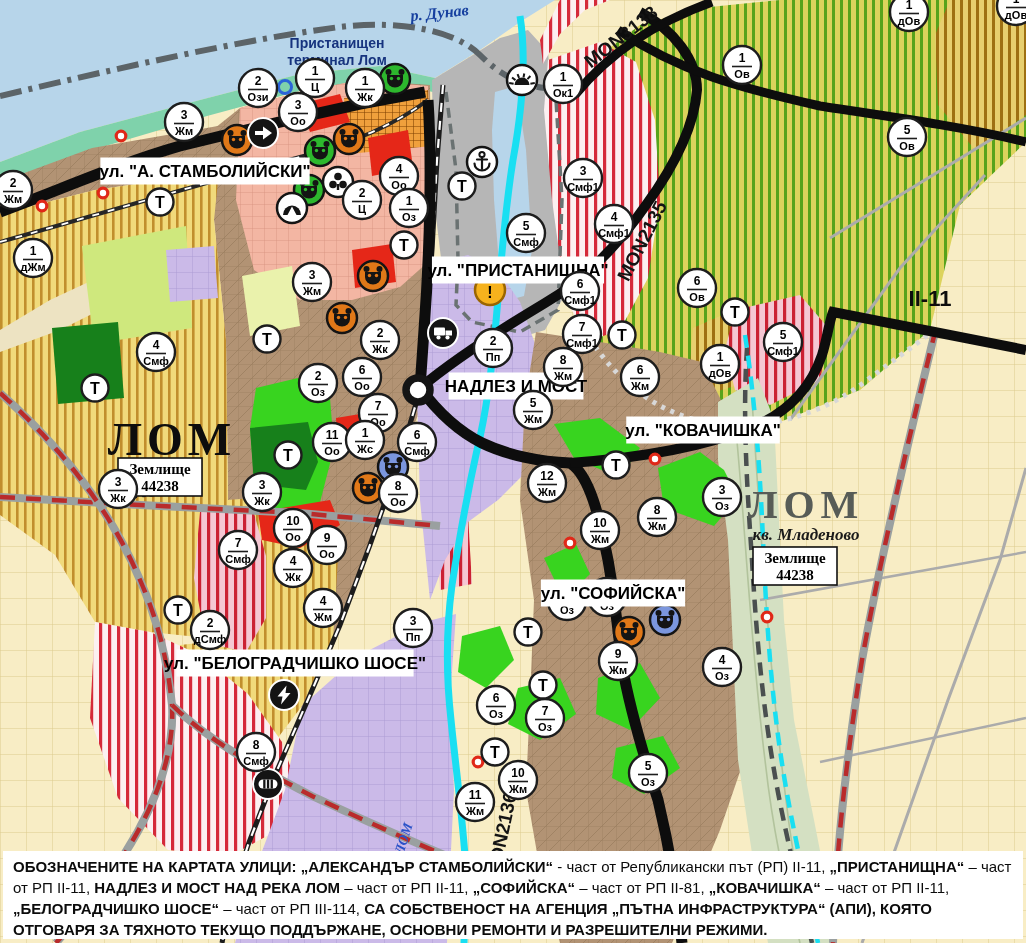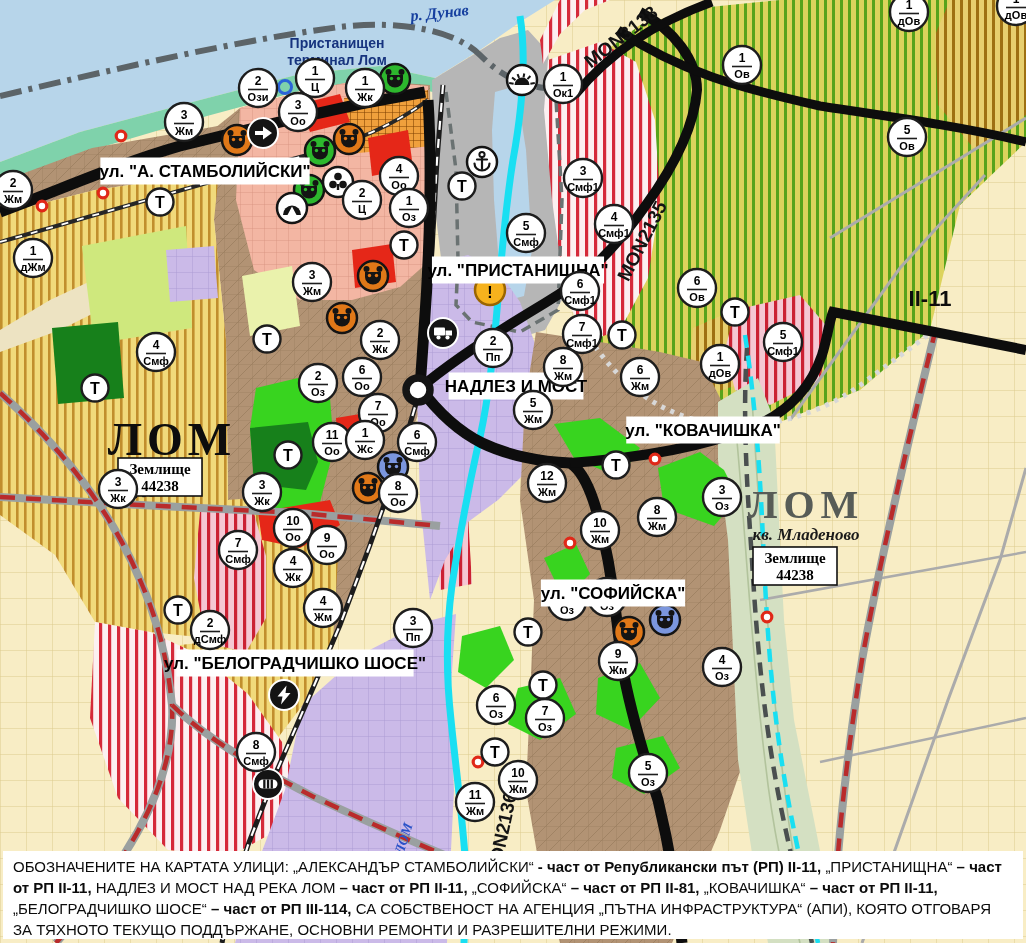--- a/index.html
+++ b/index.html
@@ -14,22 +14,22 @@
   .lbl-road{font:700 19px "Liberation Sans",sans-serif;fill:#141414}
   .lbl-road-lg{font:700 22px "Liberation Sans",sans-serif;fill:#0d0d0d}
   .lbl-river-sm{font:italic 700 14px "Liberation Serif",serif;fill:#2a52c8}
   .plaque{font:700 17px "Liberation Sans",sans-serif;fill:#000}
   .mk-num{font:700 12px "Liberation Sans",sans-serif;fill:#000}
   .mk-lbl{font:700 11px "Liberation Sans",sans-serif;fill:#000}
   .mk-t{font:700 16px "Liberation Sans",sans-serif;fill:#000}
   .zem{font:700 15px "Liberation Serif",serif;fill:#000}
   #note{position:absolute;left:3px;right:3px;top:851px;height:88px;background:#fff;box-sizing:border-box;
         padding:5px 10px 0;font:700 15px/21px "Liberation Sans",sans-serif;color:#0b0b0b;text-align:left}
-  #note .seg{font-weight:700}
-  #note .seg-b{font-weight:400}
+  #note .seg{font-weight:400}
+  #note .seg-b{font-weight:700}
 </style>
 </head>
 <body>
 
 <div id="map-wrap">
 <svg id="map-svg" width="1026" height="943" viewBox="0 0 1026 943">
   <defs>
     <pattern id="pat-farm" width="26" height="26" patternUnits="userSpaceOnUse">
       <rect width="26" height="26" fill="#f8edc5"></rect>
           <path d="M0,0H26M0,0V26" stroke="#ddcb8e" stroke-width="1"></path>

